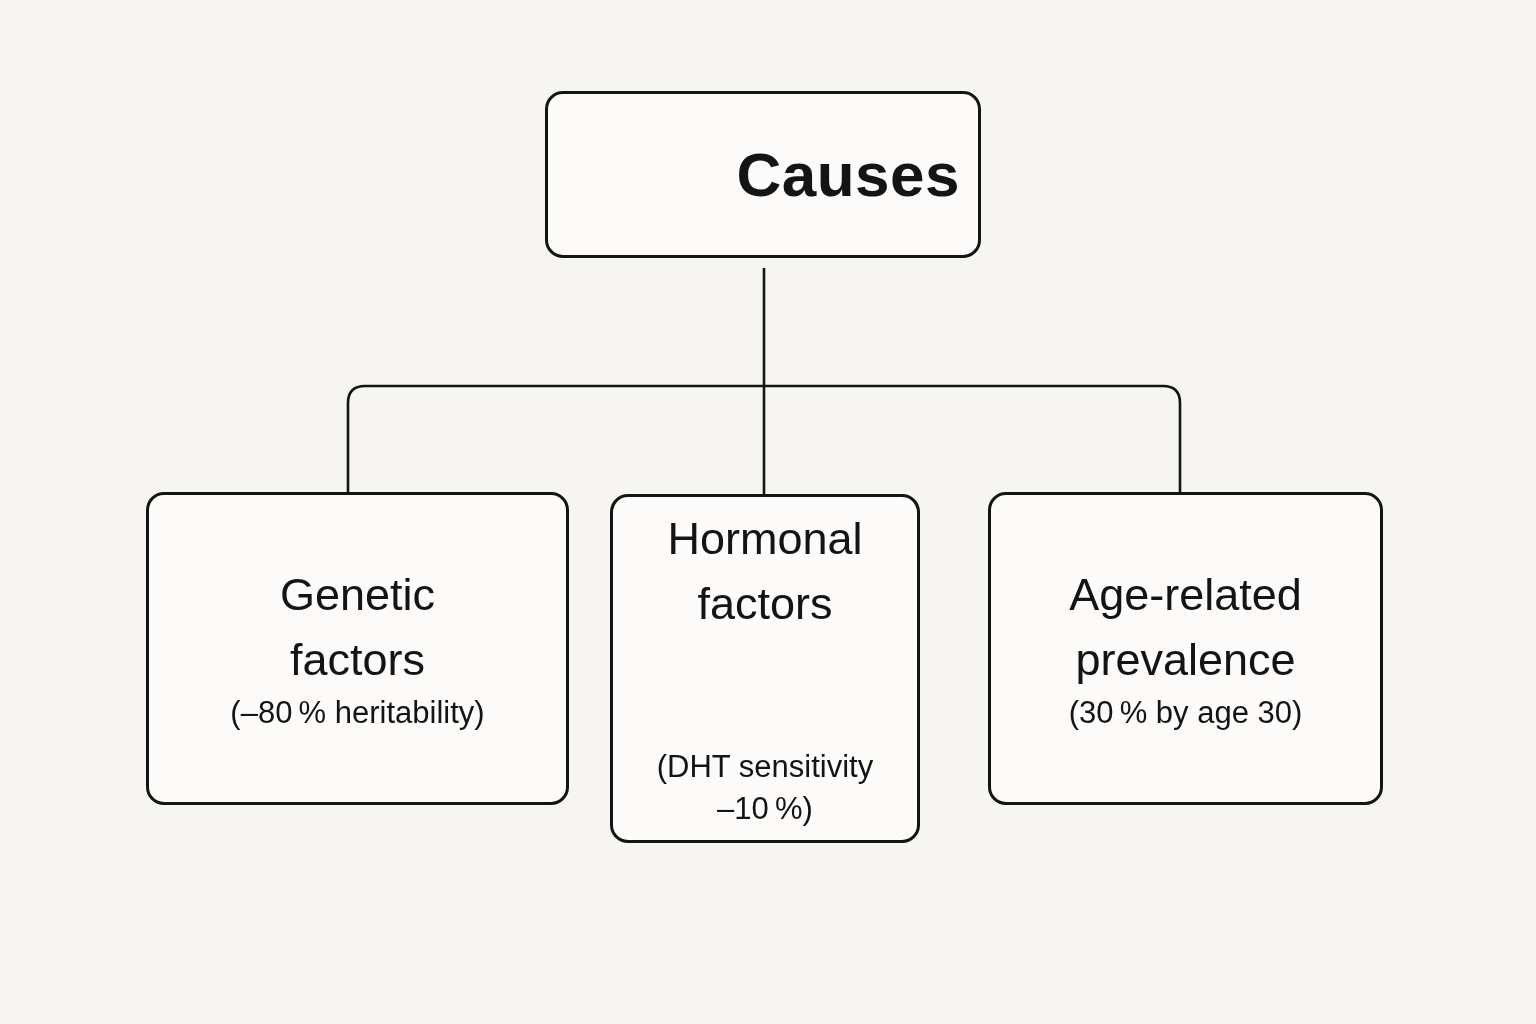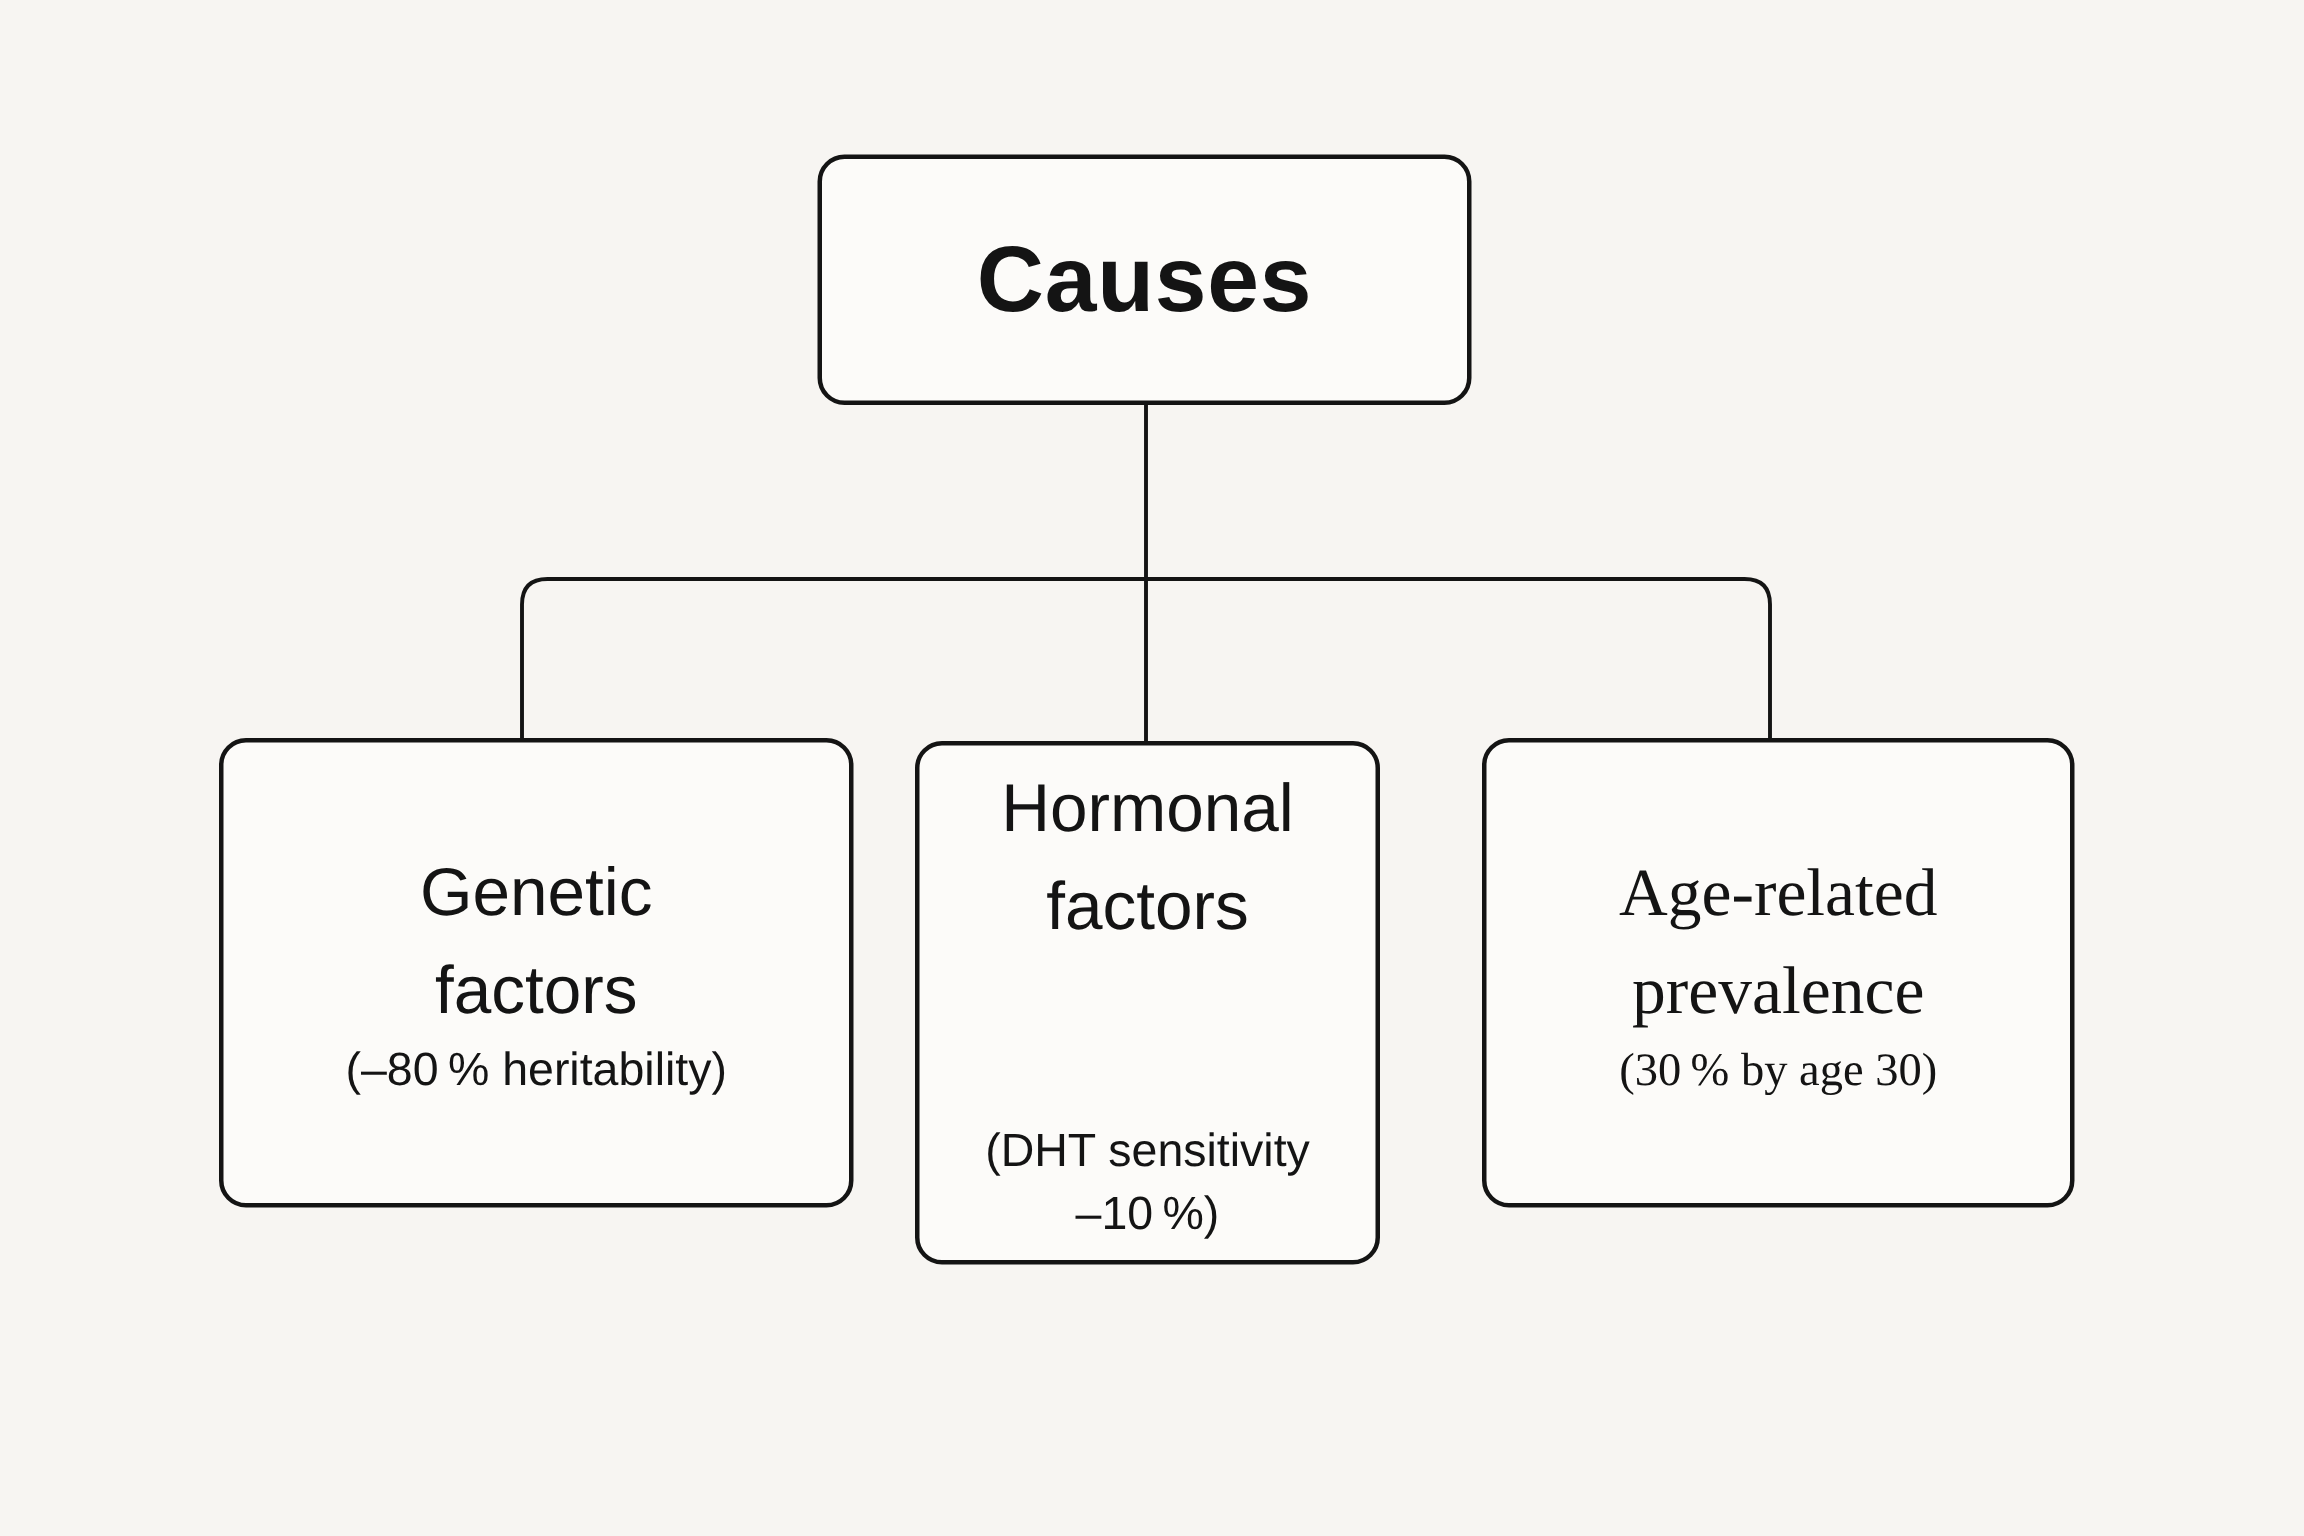--- a/index.html
+++ b/index.html
@@ -30,33 +30,34 @@
     border-radius: 18px;
     display: flex;
     flex-direction: column;
     align-items: center;
     justify-content: center;
     text-align: center;
     padding: 10px 18px;
   }
   .root-node {
     left: 545px;
-    top: 103px;
+    top: 91px;
     width: 436px;
     height: 167px;
+    align-items: flex-end;
   }
   .root-label {
     font-size: 62px;
     font-weight: 800;
     letter-spacing: 0.5px;
     line-height: 1;
   }
   .child-node-1 { left: 146px; top: 492px; width: 423px; height: 313px; }
   .child-node-2 { left: 610px; top: 494px; width: 310px; height: 349px; justify-content: space-between; }
-  .child-node-3 { left: 988px; top: 492px; width: 395px; height: 313px; font-family: Liberation Serif, serif; }
+  .child-node-3 { left: 988px; top: 492px; width: 395px; height: 313px; }
   .child-title {
     font-size: 45px;
     font-weight: 500;
     line-height: 1.44;
     white-space: pre-line;
   }
   .child-sub {
     font-size: 31px;
     font-weight: 400;
     line-height: 1.35;

